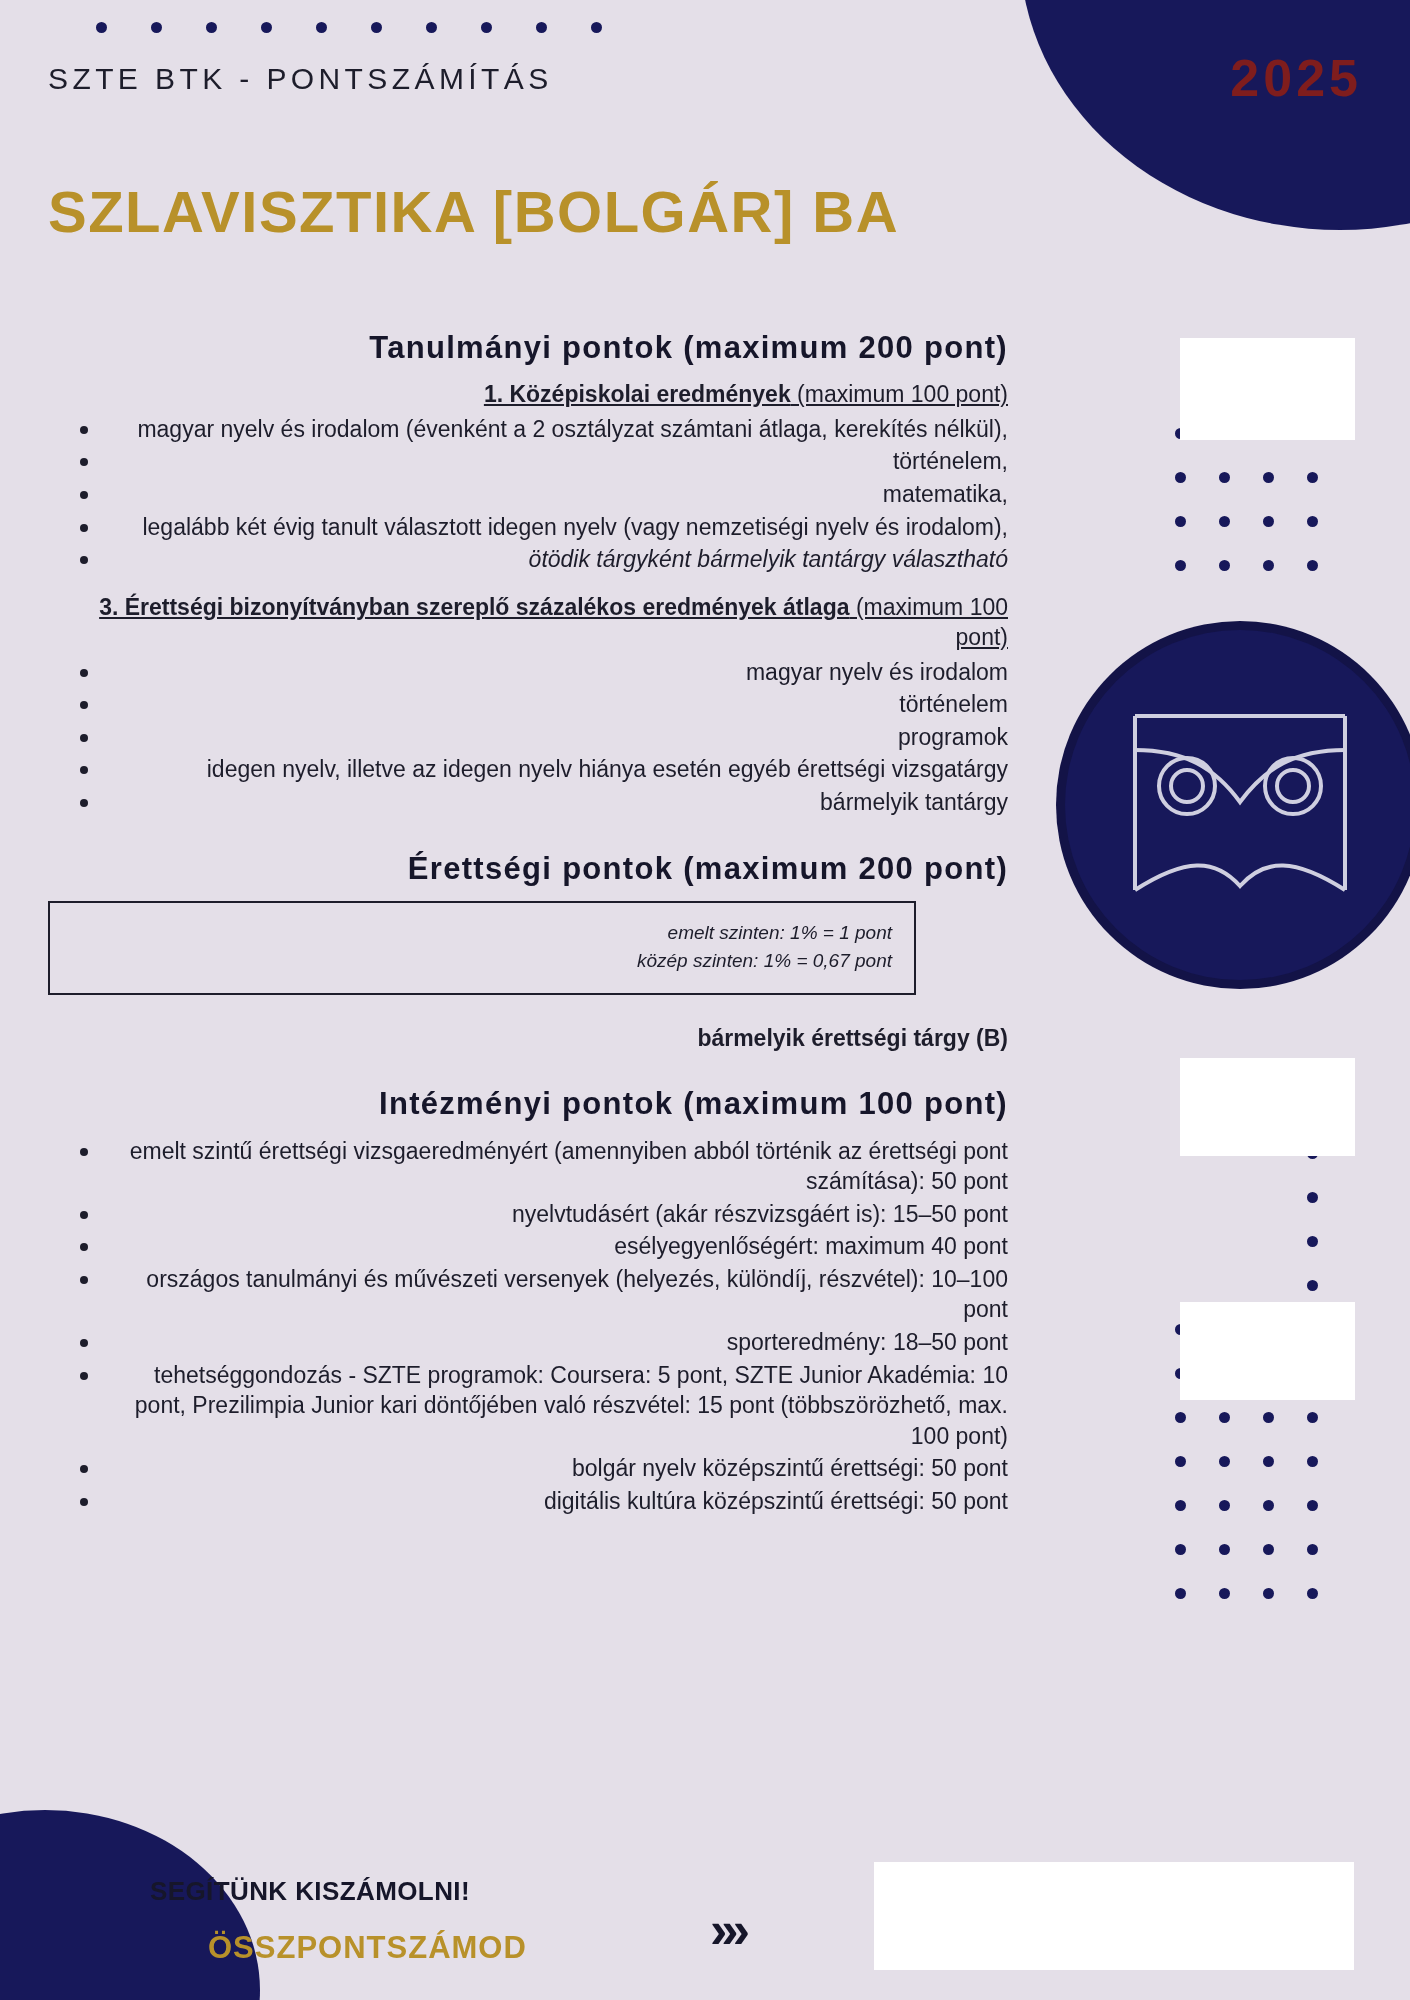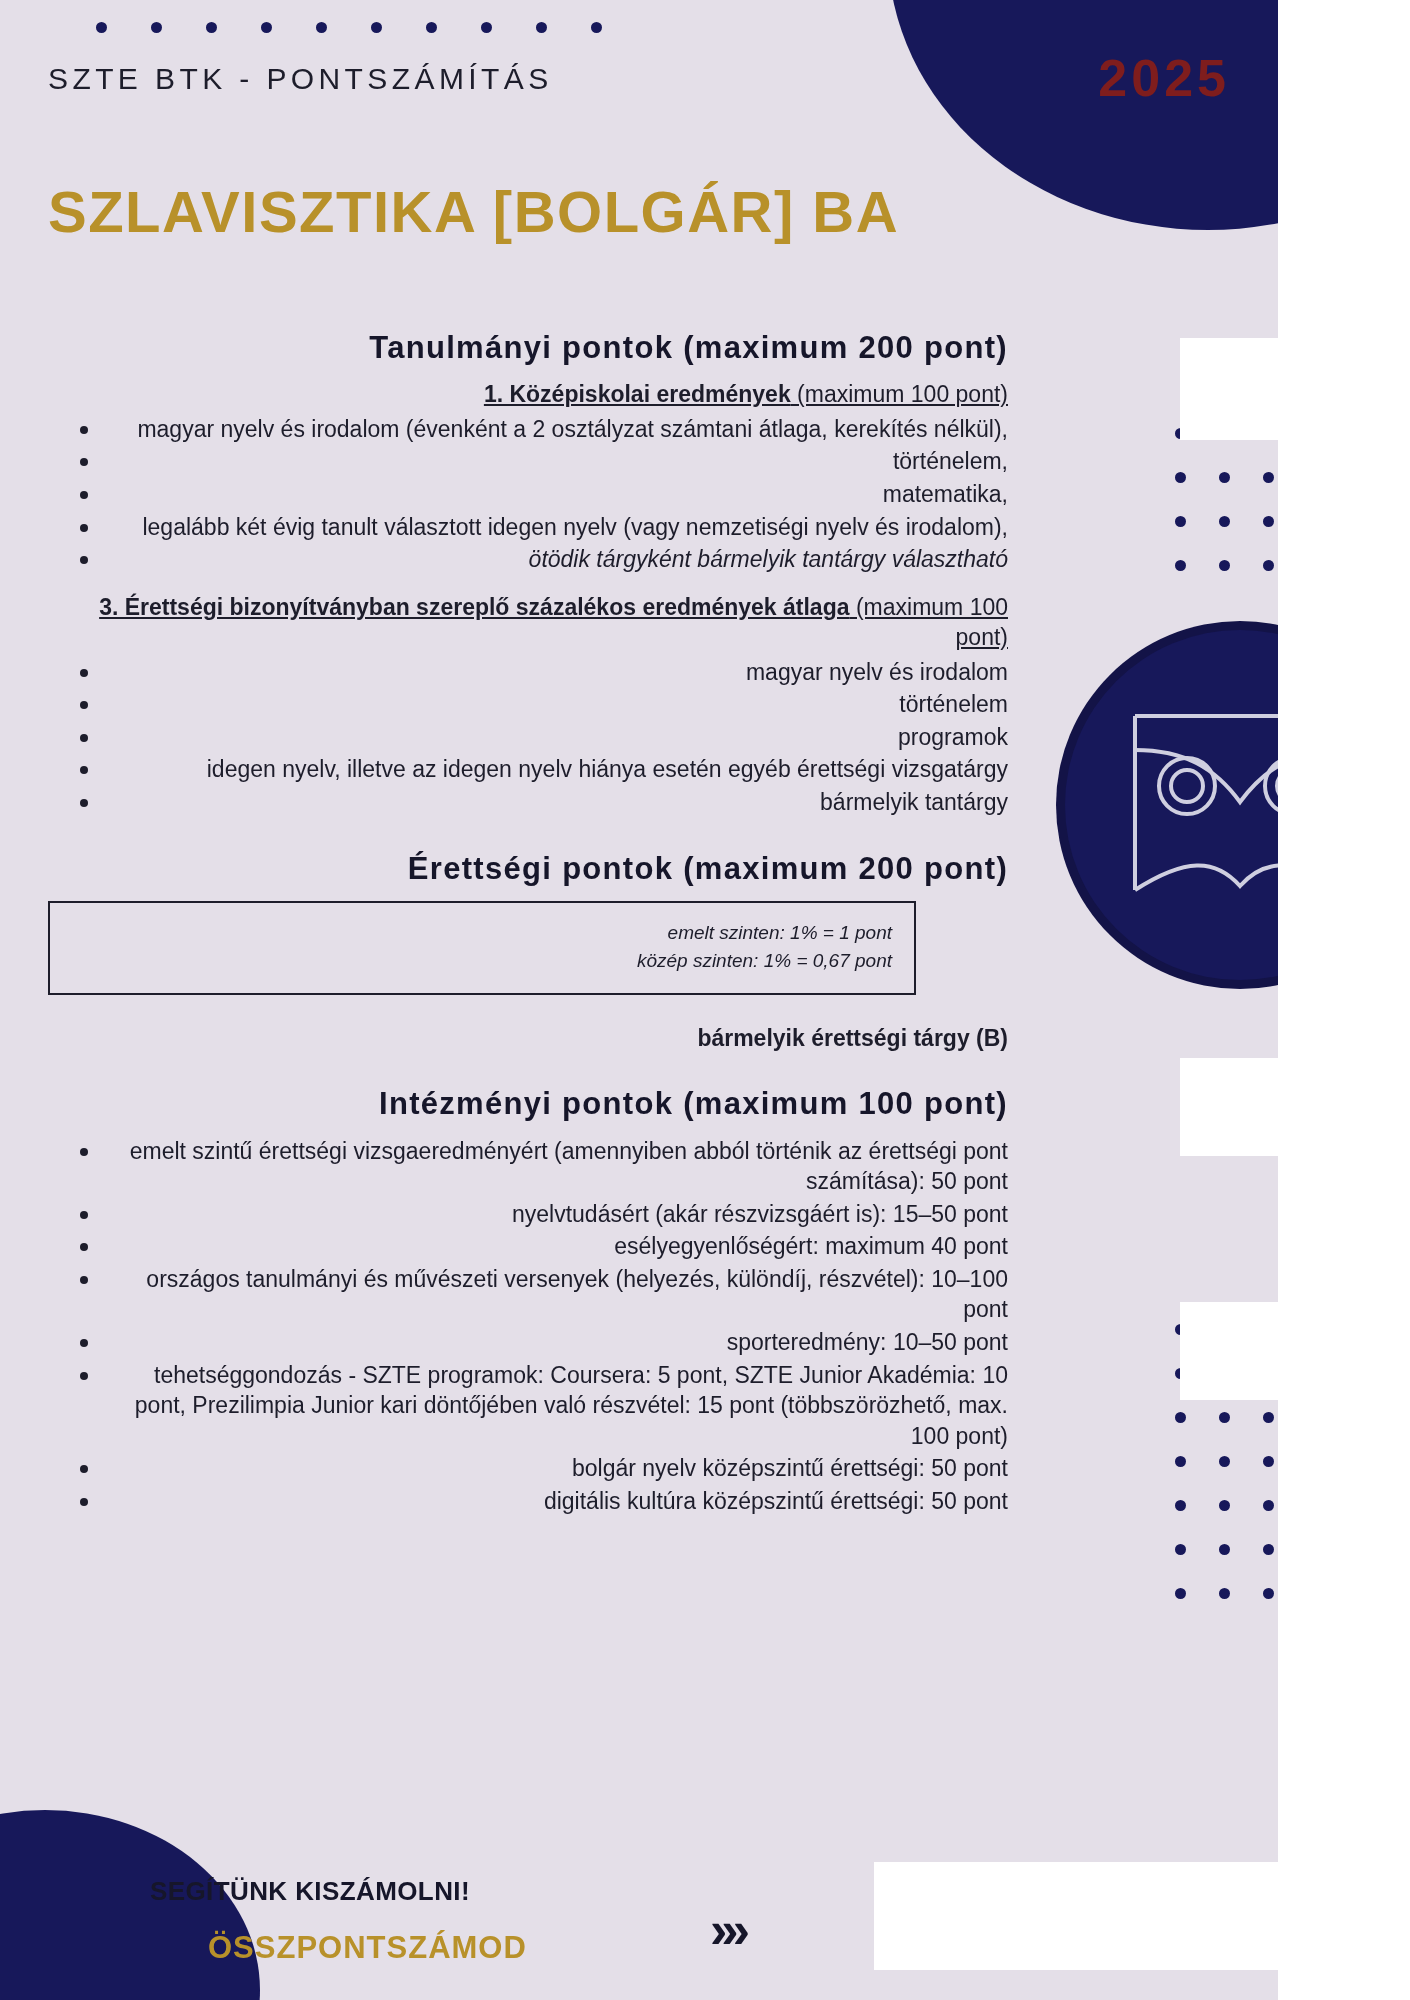--- a/index.html
+++ b/index.html
@@ -5,21 +5,21 @@
   html, body {
     margin: 0;
     padding: 0;
     background: #ffffff;
   }
   body {
     font-family: "Liberation Sans", sans-serif;
   }
   #poster {
     position: relative;
-    width: 1278px;
+    width: 1410px;
     height: 2000px;
     background: #e4dfe8;
     overflow: hidden;
   }
 
   
   .corner-top-right {
     position: absolute;
     top: -330px;
     right: -250px;
@@ -371,21 +371,21 @@
     </div>
 
     <div class="examsubject">bármelyik érettségi tárgy (B)</div>
 
     <h2 class="section">Intézményi pontok (maximum 100 pont)</h2>
     <ul class="bullets">
       <li>emelt szintű érettségi vizsgaeredményért (amennyiben abból történik az érettségi pont számítása): 50 pont</li>
       <li>nyelvtudásért (akár részvizsgáért is): 15–50 pont</li>
       <li>esélyegyenlőségért: maximum 40 pont</li>
       <li>országos tanulmányi és művészeti versenyek (helyezés, különdíj, részvétel): 10–100 pont</li>
-      <li>sporteredmény: 10–50 pont</li>
+      <li>sporteredmény: 18–50 pont</li>
       <li>tehetséggondozás - SZTE programok: Coursera: 5 pont, SZTE Junior Akadémia: 10 pont, Prezilimpia Junior kari döntőjében való részvétel: 15 pont (többszörözhető, max. 100 pont)</li>
       <li>bolgár nyelv középszintű érettségi: 50 pont</li>
       <li>digitális kultúra középszintű érettségi: 50 pont</li>
     </ul>
   </div>
 
   <div class="footer-help">SEGÍTÜNK KISZÁMOLNI!</div>
   <div class="footer-total">ÖSSZPONTSZÁMOD</div>
   <div class="chevrons">›››</div>
 

